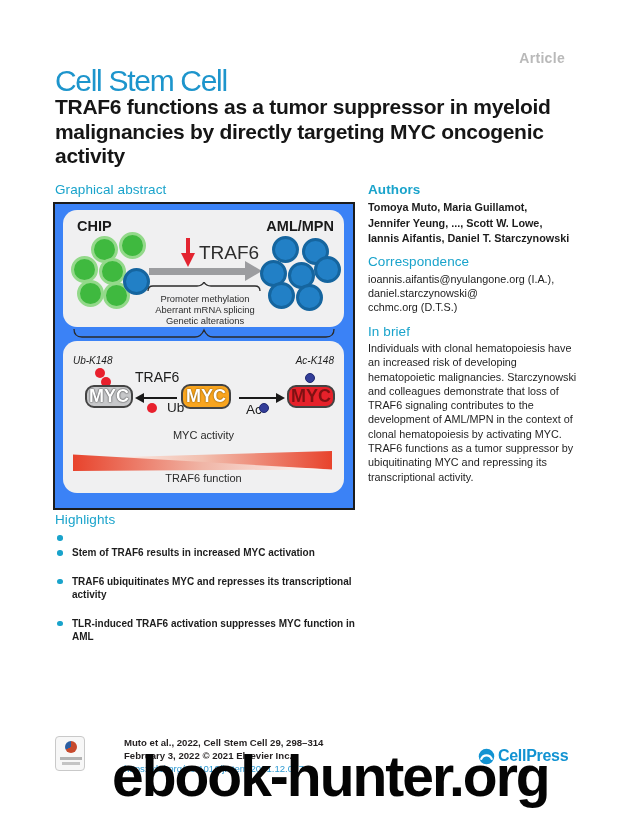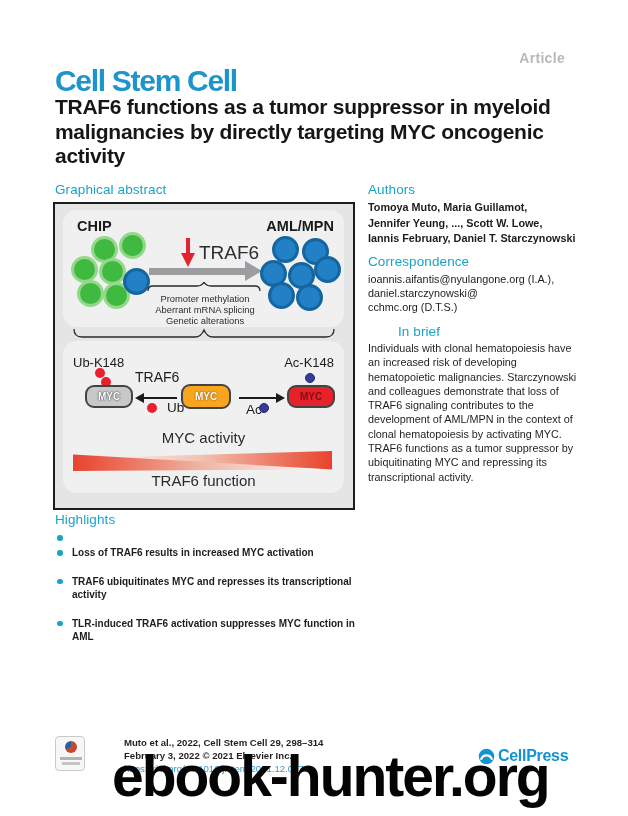--- a/index.html
+++ b/index.html
@@ -1,78 +1,78 @@
 <!DOCTYPE html>
 <html><head>
 <meta charset="utf-8">
 <style>
   * { margin:0; padding:0; box-sizing:border-box; }
   body { background:#e9e9e9; font-family:"Liberation Sans", sans-serif; }
   .page { position:relative; width:628px; height:816px; background:#ffffff; margin:0 auto; overflow:hidden; color:#231f20; }
 
   
-  .journal-logo { position:absolute; left:55px; top:64px; font-size:30px; font-weight:700; letter-spacing:-1.3px; color:#1d95cc; }
+  .journal-logo { position:absolute; left:55px; top:64px; font-size:30px; font-weight:400; letter-spacing:-1.3px; color:#1d95cc; }
   .article-type { position:absolute; right:63px; top:50px; font-size:14px; font-weight:700; color:#b9b9b9; letter-spacing:.3px; }
   .paper-title { position:absolute; left:55px; top:95px; width:540px; font-size:21px; font-weight:700; line-height:1.17; letter-spacing:-0.3px; color:#161616; }
 
   .sec-heading { font-size:13.5px; color:#19a3cb; letter-spacing:.1px; }
 
   
   .ga-heading { position:absolute; left:55px; top:182px; }
-  .ga-box { position:absolute; left:53px; top:202px; width:302px; height:308px; border:2px solid #1c1c1c; background:#e5e5e5; }
+  .ga-box { position:absolute; left:53px; top:202px; width:302px; height:308px; border:2px solid #1c1c1c; background:#3b82f6; }
   .panel { position:absolute; left:8px; width:281px; background:#f0f0f1; border-radius:14px; }
   .panel-top { top:6px; height:117px; }
   .panel-bottom { top:137px; height:152px; }
 
   .cell-label { position:absolute; font-size:14.5px; font-weight:700; color:#1a1a1a; }
   .cluster { position:absolute; }
   .cell { position:absolute; width:27px; height:27px; border-radius:50%; }
   .cell.green { background:#3fb93f; border:3px solid #93d98a; }
   .cell.bluec { background:#2280c6; border:3px solid #15659f; }
 
   .traf6-big { position:absolute; left:136px; top:32px; font-size:19px; color:#2d2d2d; }
   .down-arrow { position:absolute; left:118px; top:28px; }
   .gray-shaft { position:absolute; left:86px; top:58px; width:96px; height:7px; background:#9c9da0; }
   .gray-head { position:absolute; left:182px; top:51px; width:0; height:0; border-left:17px solid #9c9da0; border-top:10px solid transparent; border-bottom:10px solid transparent; }
   .small-brace { position:absolute; left:84px; top:72px; }
   .mech-text { position:absolute; left:66px; top:83px; width:152px; text-align:center; font-size:9.4px; line-height:11px; color:#2d2d2d; }
 
   .big-brace { position:absolute; left:18px; top:124px; }
 
-  .mod-label { position:absolute; top:14px; font-size:13px; color:#1c1c1c; }
-  .myc-box { position:absolute; border-radius:9px; border:2px solid #434343; font-size:10px; font-weight:700; display:flex; align-items:center; justify-content:center; }
+  .mod-label { position:absolute; top:14px; font-size:10px; color:#1c1c1c;font-style:italic; }
+  .myc-box { position:absolute; border-radius:9px; border:2px solid #434343; font-size:18px; font-weight:700; display:flex; align-items:center; justify-content:center; }
   .myc-gray { left:22px; top:44px; width:48px; height:23px; background:#c7c8ca; color:#fff; text-shadow:0 0 1px #58595b,0 0 1px #58595b,0 0 2px #58595b; }
   .myc-orange { left:118px; top:43px; width:50px; height:25px; background:#f9a51f; color:#fff; text-shadow:0 0 1px #8a5a00,0 0 2px #8a5a00; }
   .myc-red { left:224px; top:44px; width:48px; height:23px; background:#e6212a; color:#7e1113; }
   .dot { position:absolute; width:10px; height:10px; border-radius:50%; }
   .dot.red { background:#e8202d; }
   .dot.navy { background:#333e99; border:1px solid #1f2870; }
   .enzyme-label { position:absolute; left:72px; top:28px; font-size:14px; color:#1c1c1c; }
   .rxn-label { position:absolute; font-size:13.5px; color:#1c1c1c;margin-left:7px; }
   .rxn-arrow { position:absolute; height:2px; background:#1a1a1a; top:56px; }
   .rxn-arrow.to-left::before { content:""; position:absolute; left:-8px; top:-4px; border-right:9px solid #1a1a1a; border-top:5px solid transparent; border-bottom:5px solid transparent; }
   .rxn-arrow.to-right::after { content:""; position:absolute; right:-8px; top:-4px; border-left:9px solid #1a1a1a; border-top:5px solid transparent; border-bottom:5px solid transparent; }
-  .scale-label { position:absolute; left:0; width:100%; text-align:center; font-size:15px; color:#2b2b2b; }
+  .scale-label { position:absolute; left:0; width:100%; text-align:center; font-size:11px; color:#2b2b2b; }
   .wedges { position:absolute; left:10px; top:110px; width:259px; height:20px; }
   .wedge { position:absolute; left:0; top:0; width:100%; height:100%; }
   .wedge.up { clip-path:polygon(0% 38%, 100% 0%, 100% 92%); background:linear-gradient(90deg,#ffffff 0%,#f2c0b0 50%,#e8432c 100%); filter:drop-shadow(0 0 .5px #777); }
   .wedge.down { clip-path:polygon(0% 18%, 0% 100%, 100% 92%); background:linear-gradient(90deg,#e8432c 0%,#f0b5a6 50%,#ffffff 100%); filter:drop-shadow(0 0 .5px #777); }
 
   .hl-heading { position:absolute; left:55px; top:512px; }
   .hl-list { position:absolute; left:55px; top:531px; width:306px; }
   .hl-item { position:relative; padding-left:17px; margin-bottom:15px; font-size:10px; font-weight:700; line-height:13.5px; color:#1d1d1d; }
   .hl-item .bullet { position:absolute; left:2px; top:4px; width:5.5px; height:5.5px; border-radius:50%; background:#19a3cb; }
 
   
   .rc { position:absolute; left:368px; }
-  .authors-heading { top:182px; }
+  .authors-heading { top:182px;font-weight:bold; }
   .author-lines { top:200px; font-size:10.8px; font-weight:700; line-height:15.5px; white-space:nowrap; color:#1c1c1c; }
   .corr-heading { top:254px; }
   .corr-lines { top:272px; font-size:10.8px; line-height:14px; white-space:nowrap; color:#1c1c1c; }
-  .brief-heading { top:324px;margin-left:30px; }
+  .brief-heading { top:324px; }
   .brief-text { top:341px; width:209px; font-size:10.8px; line-height:14.3px; color:#1f1f1f; }
 
   
   .badge { position:absolute; left:55px; top:736px; width:30px; height:35px; border:1px solid #c9c9c9; border-radius:4px; background:#f7f7f7; }
   .badge .bcircle { position:absolute; left:9px; top:4px; width:12px; height:12px; border-radius:50%; background:conic-gradient(#c7492c 0 68%, #2b5fa3 68% 100%); }
   .badge .bline1 { position:absolute; left:4px; top:20px; width:22px; height:3px; background:#b3b3b3; }
   .badge .bline2 { position:absolute; left:6px; top:25px; width:18px; height:2.5px; background:#c4c4c4; }
   .citation { position:absolute; left:108px; top:736px; font-size:9.6px; line-height:13px;margin-left:16px; }
   .citation .c-bold { font-weight:700; color:#231f20; }
   .citation .c-doi { font-weight:400; color:#2e9ad2; text-decoration:none; display:block; }
@@ -178,37 +178,37 @@
     </div>
   </div>
 
   <div class="sec-heading hl-heading">Highlights</div>
   <div class="hl-list">
     <div class="hl-item">
       <span class="bullet"></span>
     </div>
     <div class="hl-item">
       <span class="bullet"></span>
-      <span>Loss of TRAF6 results in increased MYC activation</span>
+      <span>Stem of TRAF6 results in increased MYC activation</span>
     </div>
     <div class="hl-item">
       <span class="bullet"></span>
       <span>TRAF6 ubiquitinates MYC and represses its transcriptional activity</span>
     </div>
     <div class="hl-item">
       <span class="bullet"></span>
       <span>TLR-induced TRAF6 activation suppresses MYC function in AML</span>
     </div>
   </div>
 
   <div class="rc sec-heading authors-heading">Authors</div>
   <div class="rc author-lines">
     <div>Tomoya Muto, Maria Guillamot,</div>
     <div>Jennifer Yeung, ..., Scott W. Lowe,</div>
-    <div>Iannis February, Daniel T. Starczynowski</div>
+    <div>Iannis Aifantis, Daniel T. Starczynowski</div>
   </div>
 
   <div class="rc sec-heading corr-heading">Correspondence</div>
   <div class="rc corr-lines">
     <div>ioannis.aifantis@nyulangone.org (I.A.),</div>
     <div>daniel.starczynowski@</div>
     <div>cchmc.org (D.T.S.)</div>
   </div>
 
   <div class="rc sec-heading brief-heading">In brief</div>

